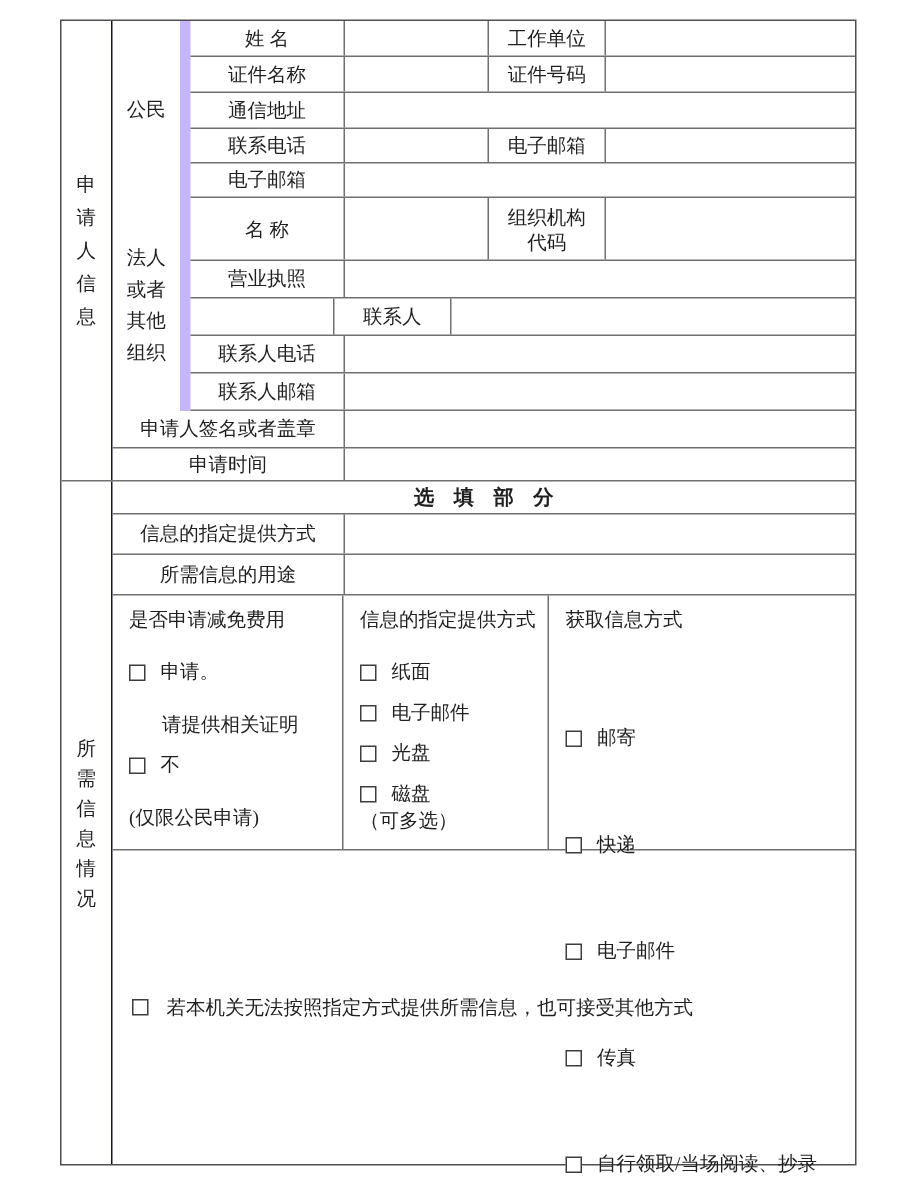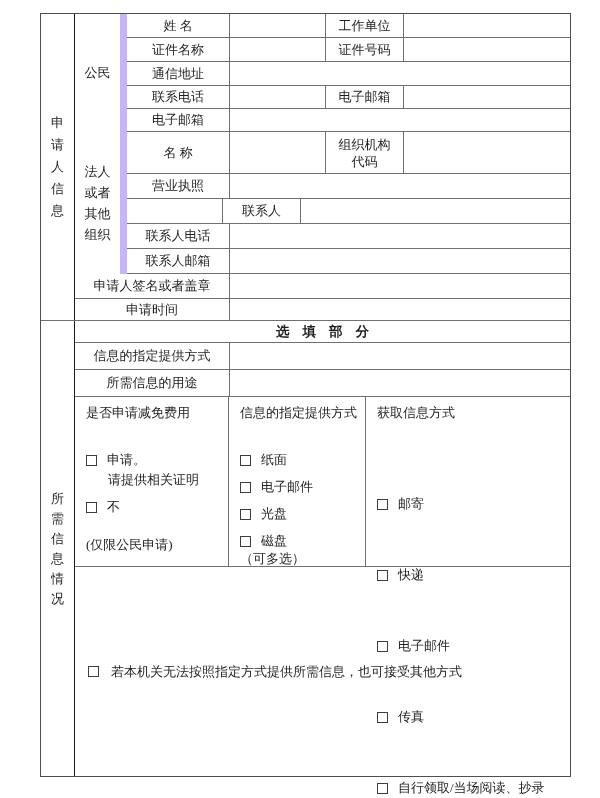--- a/index.html
+++ b/index.html
@@ -46,23 +46,23 @@
   .desc-lab { width: 51px; }
   .desc-lab .line { line-height: 24px; }
   .opt-header { height: 22px; display: flex; align-items: center; justify-content: center;
                 font-weight: bold; letter-spacing: 13px; padding-left: 13px; font-size: 13.5px; }
   .r27 { height: 27px; }
   .choices-row { height: 170px; display: flex; }
   .choice-col { padding: 7px 8px 12px 11px; display: flex; flex-direction: column; font-size: 13px; }
   .col-fee { width: 154px; }
   .col-delivery { width: 137px; }
   .col-obtain { flex: 1; gap: 44px; }
-  .choice-title { margin-bottom: 20px; }
+  .choice-title { margin-bottom: 8px; }
   .opt-line { margin-top: 9px; display: flex; align-items: center; }
-  .opt-note { margin-top: 2px; padding-left: 22px; }
+  .opt-note { margin-top: 17px; padding-left: 22px; }
   .cb { display: inline-block; width: 11px; height: 11px; border: 1px solid #3d3d3d; margin-right: 10px; flex: none; background: #fff; }
   .col-note { margin-top: auto; }
   .fallback-row { flex: 1; display: flex; align-items: center; padding-left: 13px; }
   .fallback-row .cb { margin-right: 12px; }
 </style>
 </head>
 <body>
 
 <div class="form-table">
 

